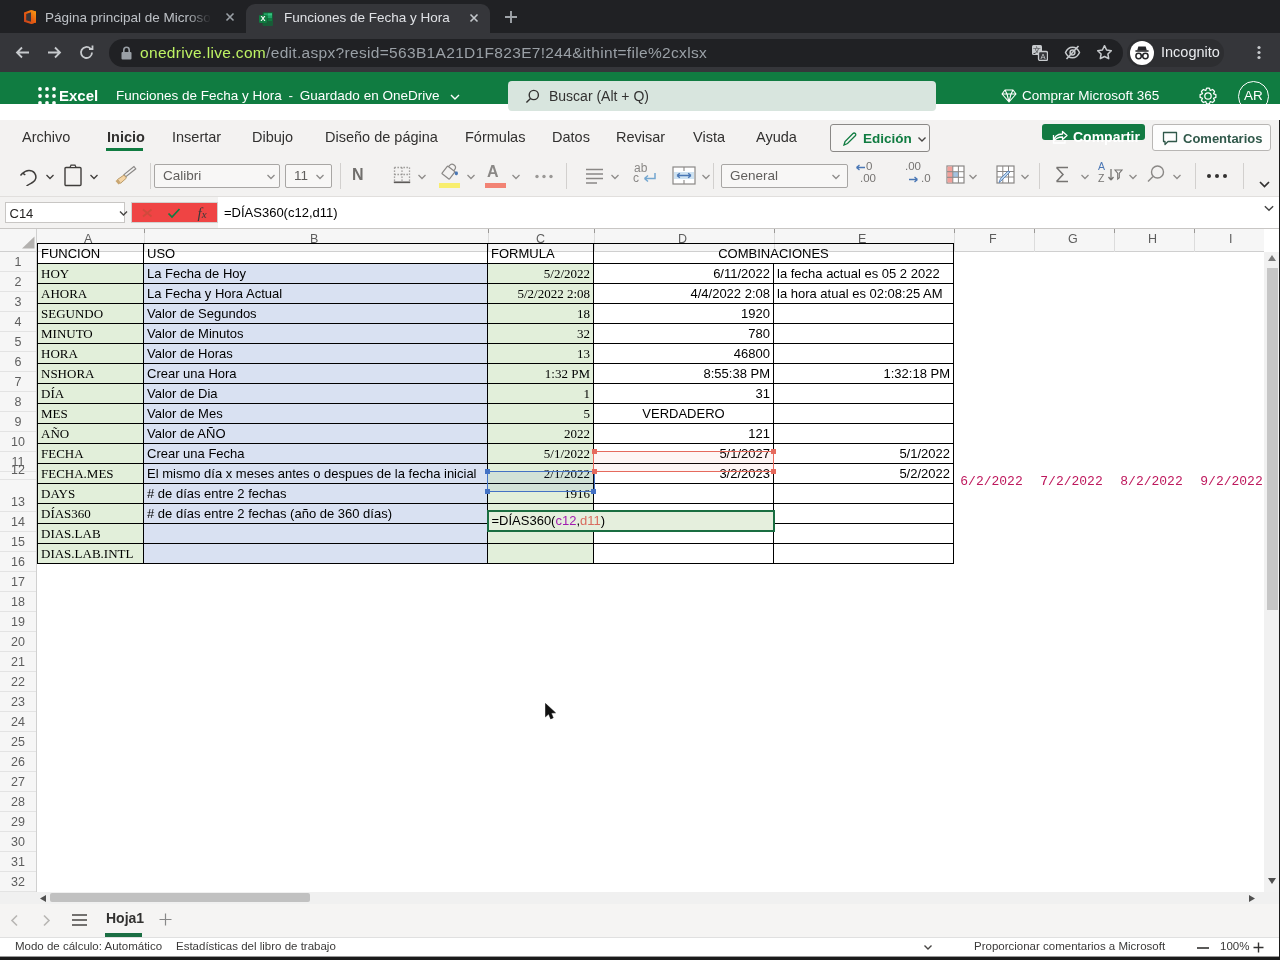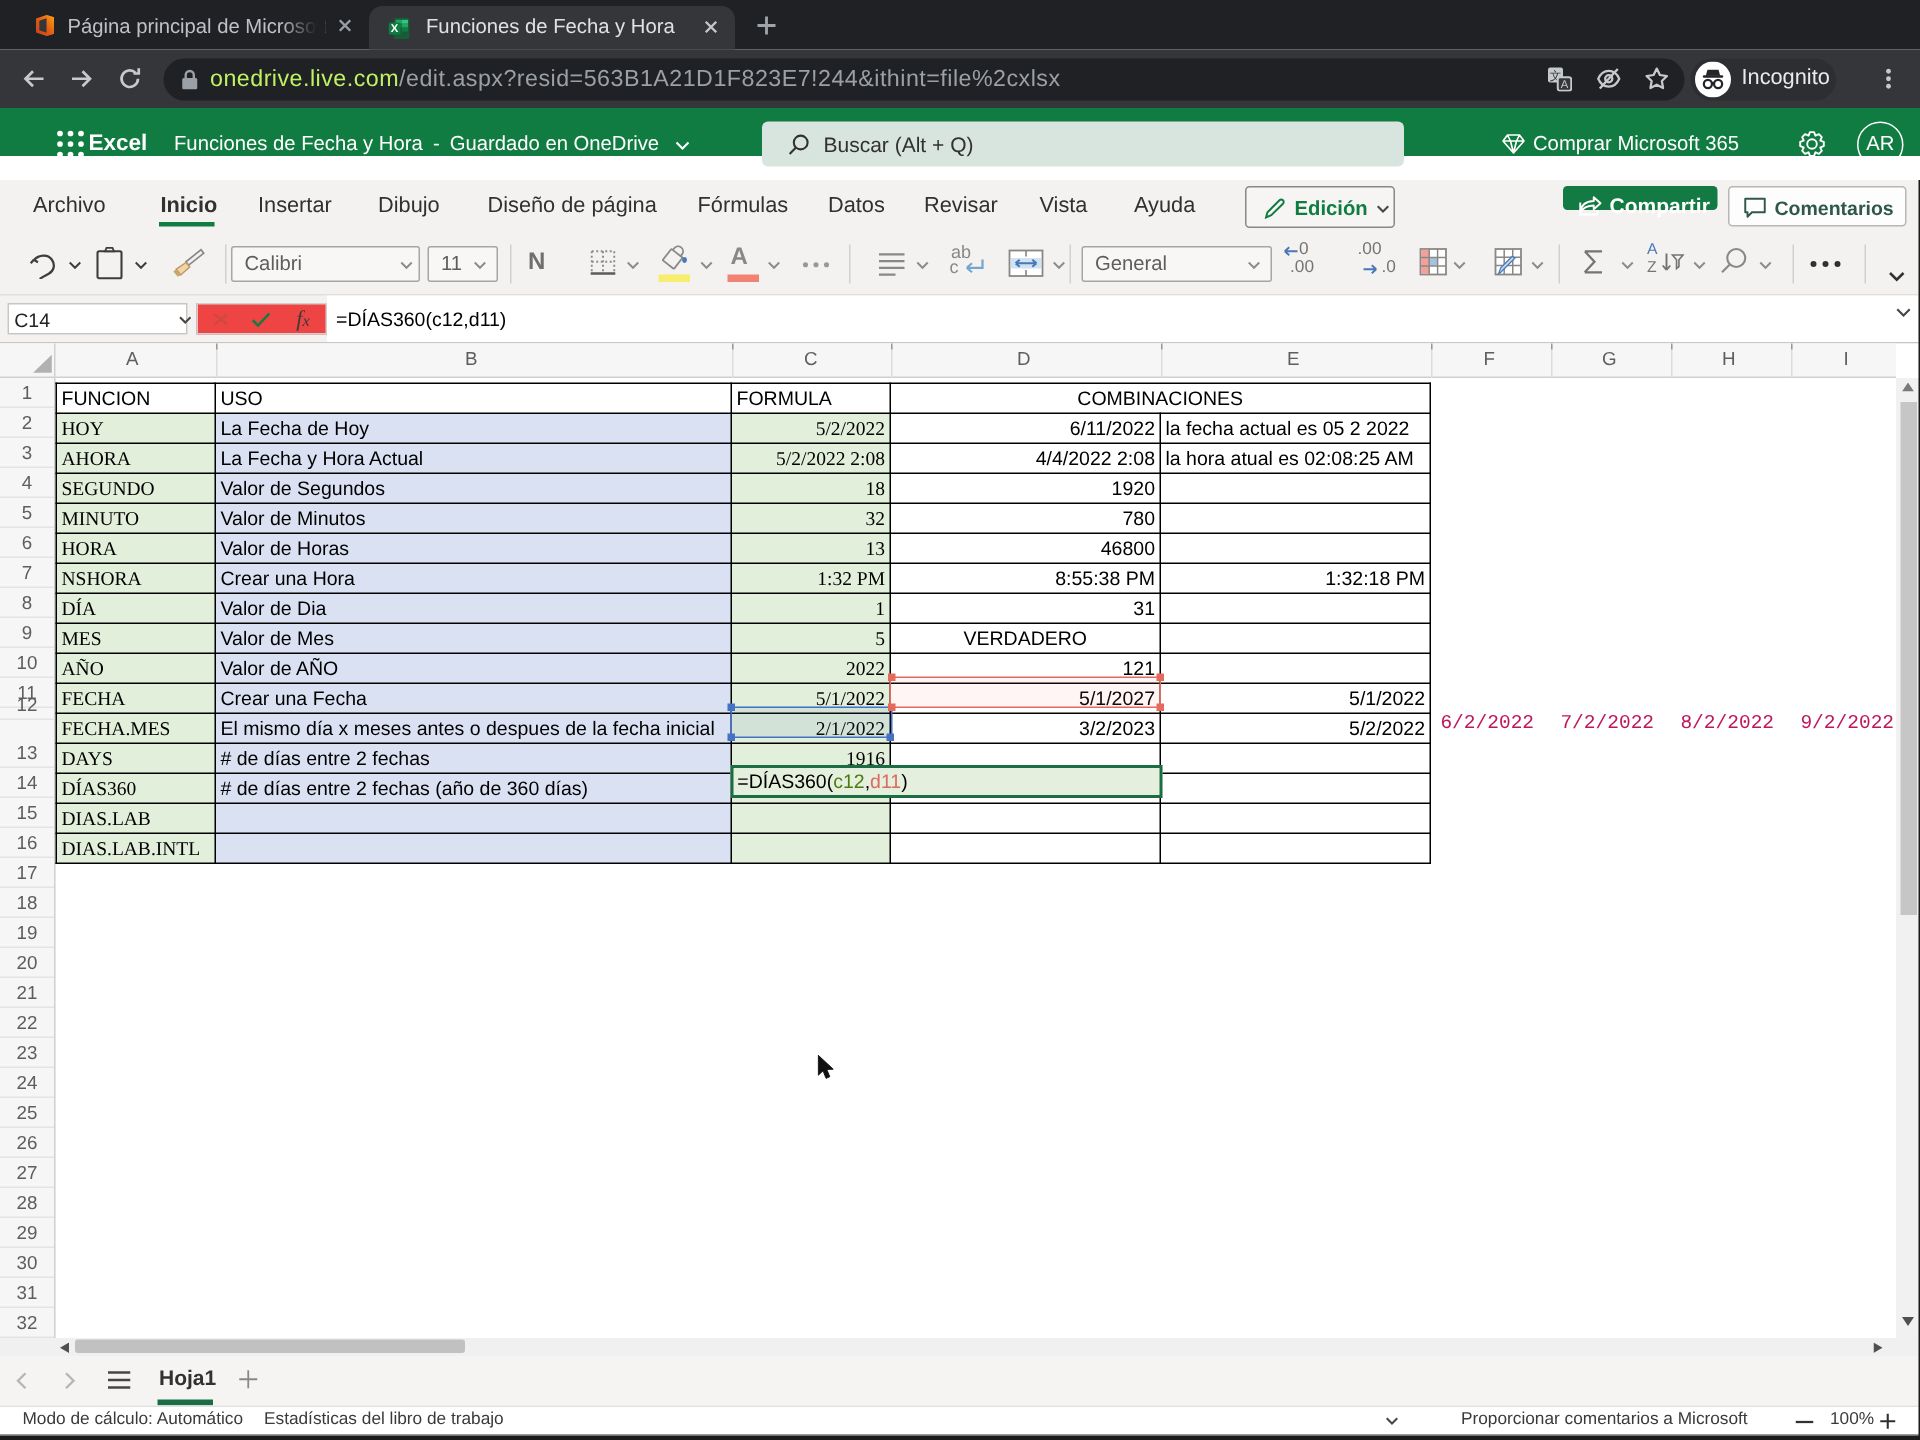--- a/index.html
+++ b/index.html
@@ -39,21 +39,21 @@
 
 #sheet { left:0; top:229px; width:1280px; height:662.5px; background:#fff; }
 #corner { left:0; top:0; width:37px; height:22.5px; background:#f6f6f6; border-right:1px solid #d0d0d0; border-bottom:1px solid #cfcfcf; }
 #colhdr { left:37px; top:0; width:1227px; height:22.5px; background:#f6f6f6; border-bottom:1px solid #cfcfcf; }
 .clab { position:absolute; top:3px; font-size:12.5px; color:#5e5e5e; }
 .csep { position:absolute; top:2px; width:1px; height:20.5px; background:#dcdcdc; }
 .ctick { position:absolute; top:0; width:1px; height:4px; background:#9a9896; }
 #gutter { left:0; top:22.5px; width:37px; height:640px; background:#f6f6f6; border-right:1px solid #d0d0d0; }
 .rlab { position:absolute; left:0; width:36px; height:20px; line-height:20px; text-align:center; font-size:12.5px; color:#5e5e5e; border-bottom:1px solid #e3e3e3; }
 
-#tbl { position:absolute; left:37px; top:255px; border-collapse:collapse; table-layout:fixed; }
+#tbl { position:absolute; left:37px; top:243px; border-collapse:collapse; table-layout:fixed; }
 #tbl td { border:1px solid #000; height:20px; padding:0 3px; font-size:13px; color:#000; white-space:nowrap; overflow:hidden; font-family:"Liberation Sans",sans-serif; }
 #tbl .ga { background:#e2efda;font-family:Liberation Serif, serif; }
 #tbl .bb { background:#d9e1f2; }
 #tbl .r { text-align:right; }
 #tbl .c { text-align:center; }
 
 .xdate { position:absolute; height:20px; line-height:20px; font-size:13px; color:#be185d; text-align:center;font-family:Liberation Mono, monospace; }
 
 .sel { position:absolute; }
 .hdl { position:absolute; width:5px; height:5px; }
@@ -623,21 +623,21 @@
   <i class="hdl" style="left:-2.5px;bottom:-2.5px;background:#4472c4"></i>
   <i class="hdl" style="right:-2.5px;bottom:-2.5px;background:#4472c4"></i>
 </div>
 <div class="sel" id="redsel" style="left:593px;top:450.5px;width:181px;height:21.5px;border:1.5px solid #e56a5d;background:rgba(240,110,95,0.07)">
   <i class="hdl" style="left:-2.5px;top:-2.5px;background:#e56a5d"></i>
   <i class="hdl" style="right:-2.5px;top:-2.5px;background:#e56a5d"></i>
   <i class="hdl" style="left:-2.5px;bottom:-2.5px;background:#e56a5d"></i>
   <i class="hdl" style="right:-2.5px;bottom:-2.5px;background:#e56a5d"></i>
 </div>
 <div class="sel" id="greensel" style="left:486.5px;top:509.5px;width:288px;height:22.5px;border:2px solid #1a6e41;background:#e5efdd">
-  <span class="abs" style="left:3px;top:1.5px;font-size:13px;color:#000;white-space:nowrap">=DÍAS360(<span style="color:#4d7c0f">c12</span>,<span style="color:#d96c5f">d11</span>)</span>
+  <span class="abs" style="left:3px;top:1.5px;font-size:13px;color:#000;white-space:nowrap">=DÍAS360(<span style="color:#a21caf">c12</span>,<span style="color:#d96c5f">d11</span>)</span>
 </div>
 <div class="abs" id="vscroll">
   <svg class="abs" style="left:4px;top:3px" width="8" height="6" viewBox="0 0 8 6">
       <path d="M0 6 L4 0 L8 6 Z" fill="#7a7a7a"></path>
     </svg>
   <div class="abs" id="vthumb"></div>
   <svg class="abs" style="left:4px;top:626px" width="8" height="6" viewBox="0 0 8 6">
       <path d="M0 0 L4 6 L8 0 Z" fill="#505050"></path>
     </svg>
 </div>

